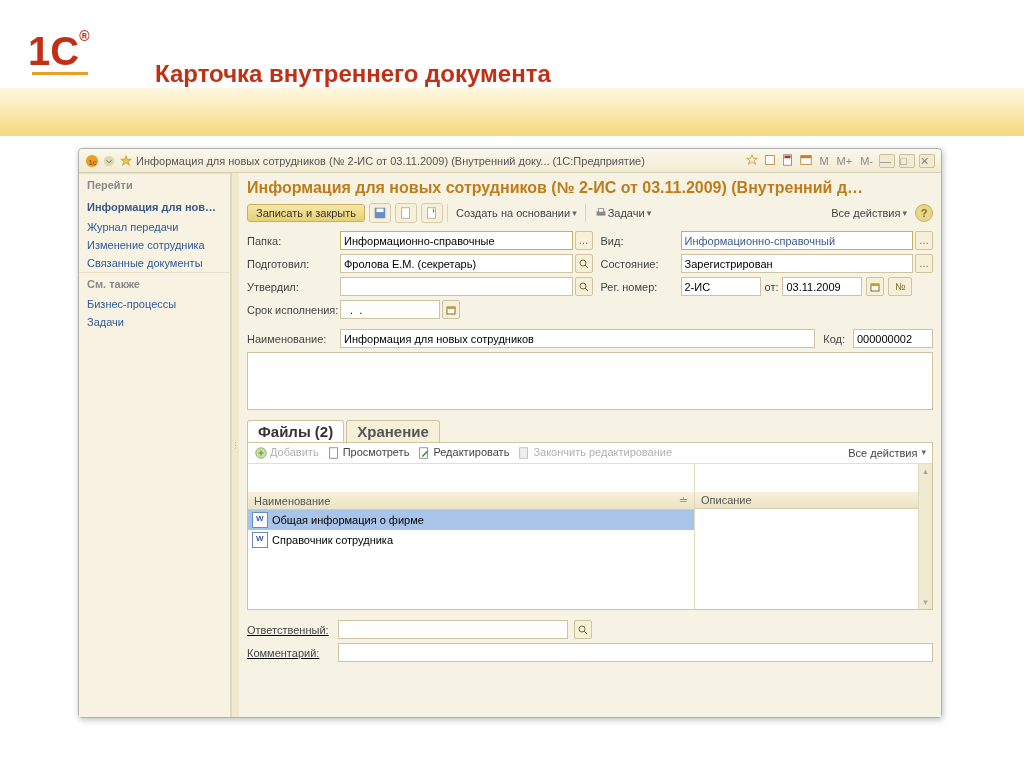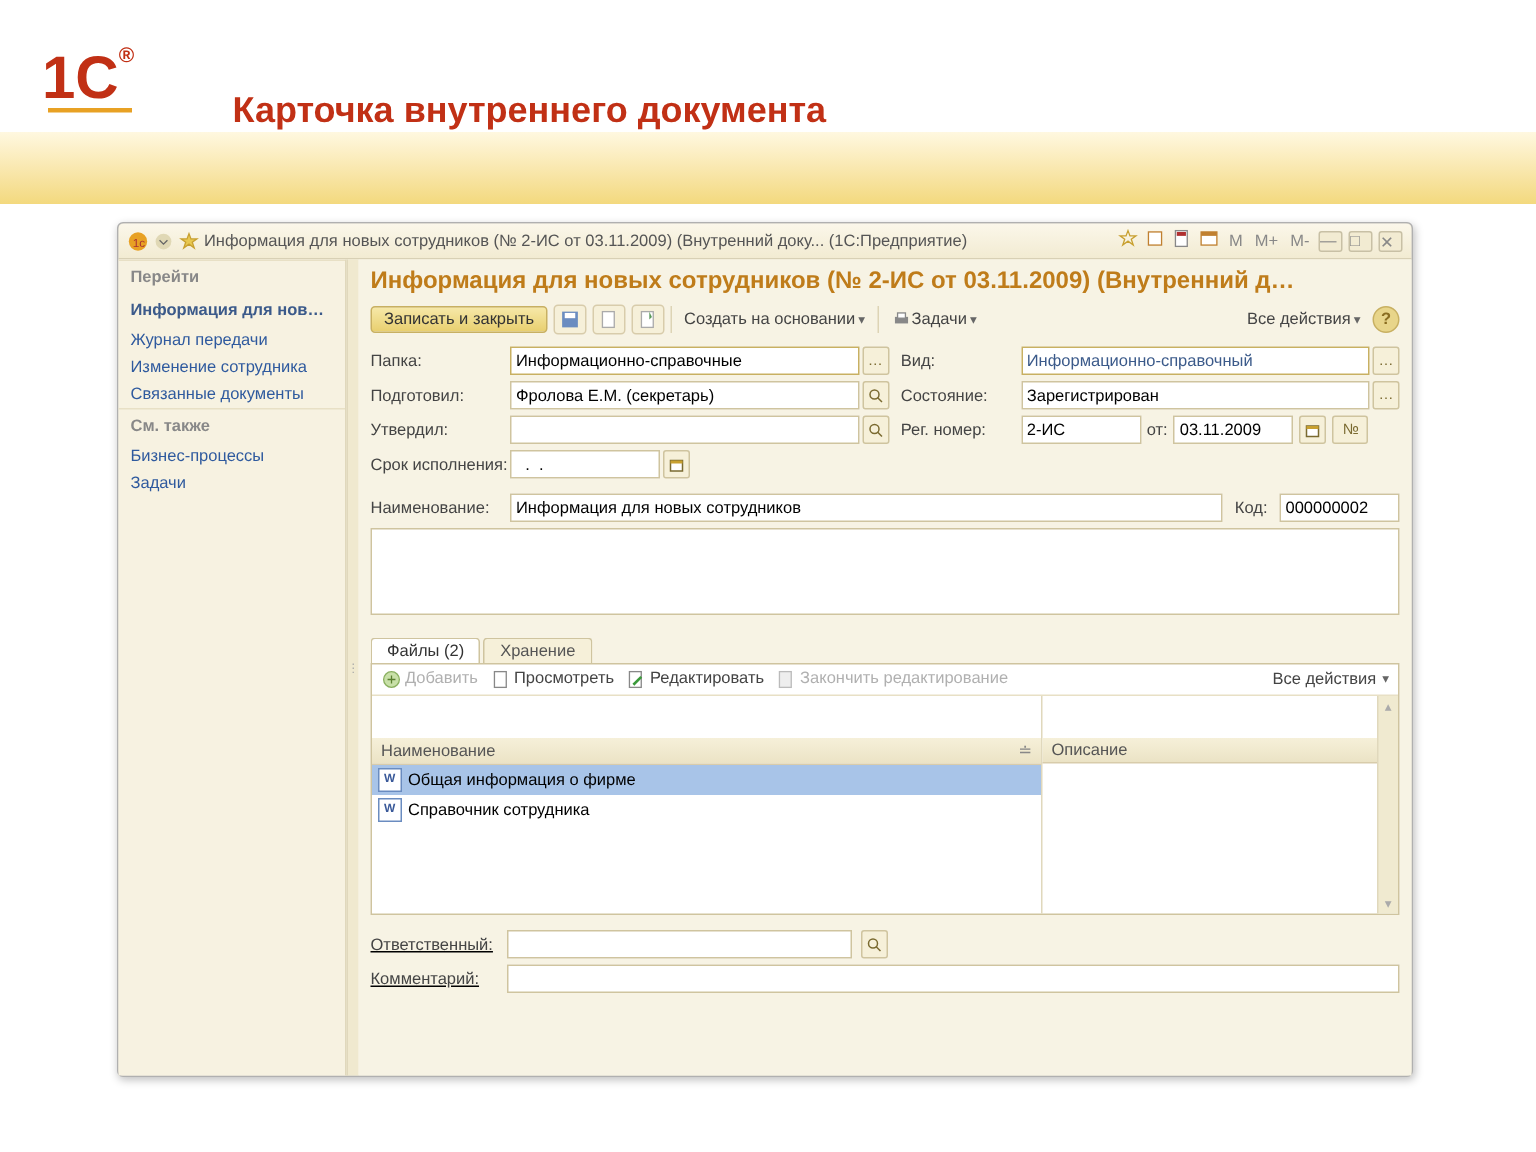--- a/index.html
+++ b/index.html
@@ -50,21 +50,21 @@
 .input.yellow-border { border-color: #c8b062; }
 .mini-btn { width: 18px; height: 19px; border: 1px solid #cfc49f; background: #f6f0d9; border-radius: 2px; display: flex; align-items: center; justify-content: center; font-size: 10px; color: #7a6a30; cursor: pointer; }
 
 .sec-right { display: flex; align-items: center; gap: 4px; }
 
 .naming-row { display: flex; align-items: center; gap: 8px; font-size: 11px; margin-top: 6px; justify-content: center; }
 .naming-row .input { flex: 1; }
 .textarea-box { border: 1px solid #cfc49f; background: #fff; height: 58px; margin-top: 4px; }
 
 .tab-strip { display: flex; align-items: flex-end; height: 22px; margin-top: 10px; }
-.tab { border: 1px solid #cfc49f; border-bottom: none; background: #f6f0d9; padding: 2px 10px; font-size: 11px; border-radius: 3px 3px 0 0; margin-right: 2px; color: #555; cursor: pointer; }
+.tab { border: 1px solid #cfc49f; border-bottom: none; background: #f6f0d9; padding: 2px 10px; font-size: 15px; border-radius: 3px 3px 0 0; margin-right: 2px; color: #555; cursor: pointer; font-weight: bold; }
 .tab.active { background: #fff; color: #333; }
 
 .tab-panel { border: 1px solid #cfc49f; background: #fff; height: 168px; display: flex; flex-direction: column; }
 .tab-toolbar { display: flex; align-items: center; gap: 8px; padding: 3px 6px; font-size: 11px; border-bottom: 1px solid #e8e0c5; }
 .tab-toolbar .lnk { color: #444; display: flex; align-items: flex-start; gap: 2px; cursor: pointer; }
 .tab-toolbar .lnk.disabled { color: #b0b0b0; }
 .ico { width: 14px; height: 14px; display: inline-block; }
 
 .file-table { flex: 1; display: flex; font-size: 11px; }
 .file-left { flex: 2; border-right: 1px solid #e0d8bc; display: flex; flex-direction: column; }

